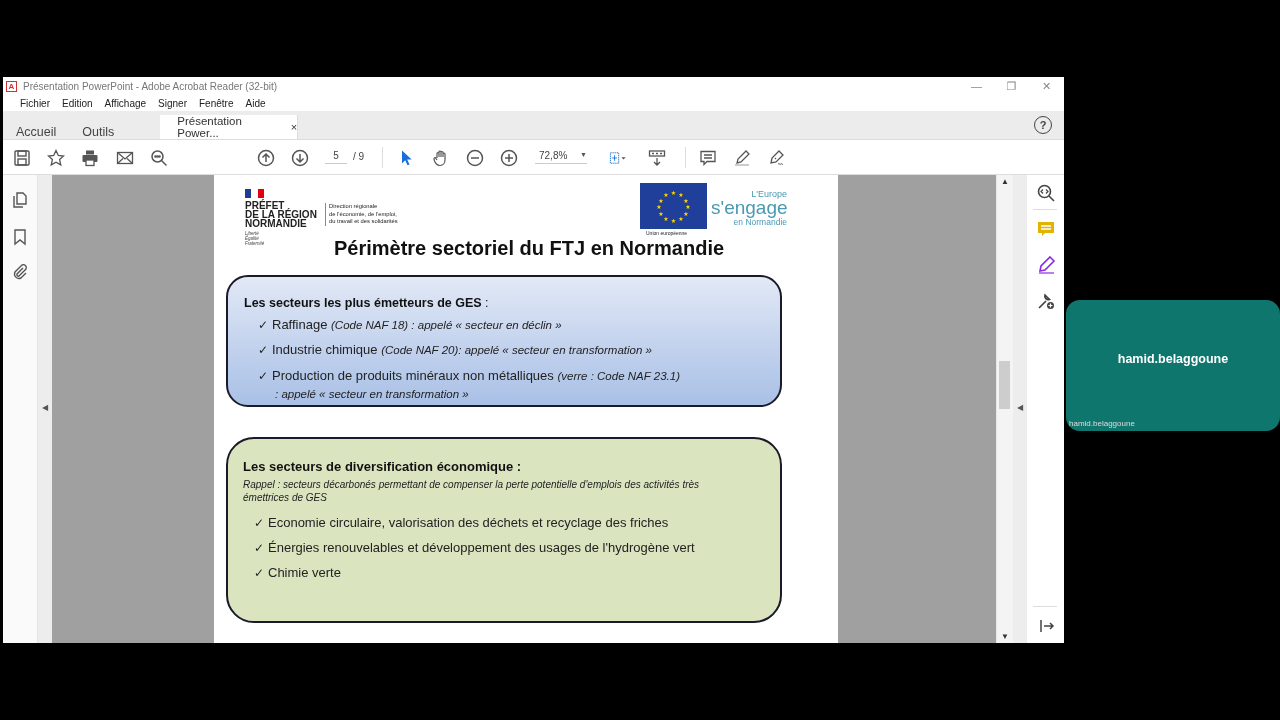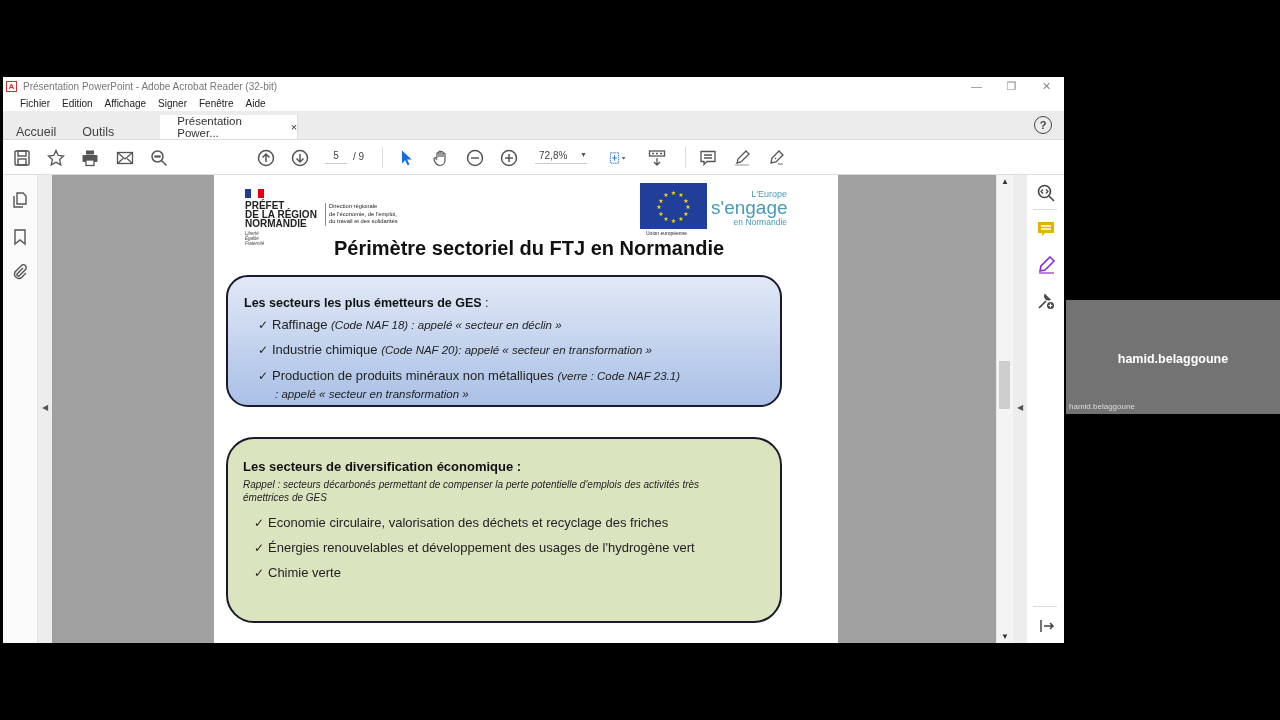--- a/index.html
+++ b/index.html
@@ -57,21 +57,21 @@
 
   .box1 { position: absolute; left: 12px; top: 100px; width: 556px; height: 132px; border: 2px solid #1a1a2a; border-radius: 22px; background: linear-gradient(180deg, #e2e9f6 0%, #c5d4ee 50%, #a9c0e6 100%); }
   .box2 { position: absolute; left: 12px; top: 262px; width: 556px; height: 186px; border: 2px solid #1a1a2a; border-radius: 28px; background: #dae5c0; }
   .box-title { position: absolute; font-size: 12.5px; font-weight: bold; color: #111; }
   .box-title .light { font-weight: normal; }
   .item { position: absolute; font-size: 13px; color: #222; white-space: nowrap; }
   .item .check { display: inline-block; width: 14px; font-size: 12px; }
   .item em { font-size: 11.5px; color: #222; }
   .sub-note { position: absolute; font-size: 10px; font-style: italic; color: #222; line-height: 13px; }
 
-  .tile { position: absolute; left: 1066px; top: 300px; width: 214px; height: 114px; background: #737373; }
+  .tile { position: absolute; left: 1066px; top: 300px; width: 214px; height: 131px; background: #0f766e; border-radius: 14px; }
   .tile .name { position: absolute; left: 0; right: 0; top: 52px; text-align: center; font-size: 12.5px; font-weight: bold; color: #fff; }
   .tile .label { position: absolute; left: 3px; bottom: 3px; font-size: 8px; color: #ddd; }
 </style>
 </head>
 <body>
 
 <div class="window">
   <div class="titlebar">
     <span class="app-icon">A</span>
     <span>Présentation PowerPoint - Adobe Acrobat Reader (32-bit)</span>

